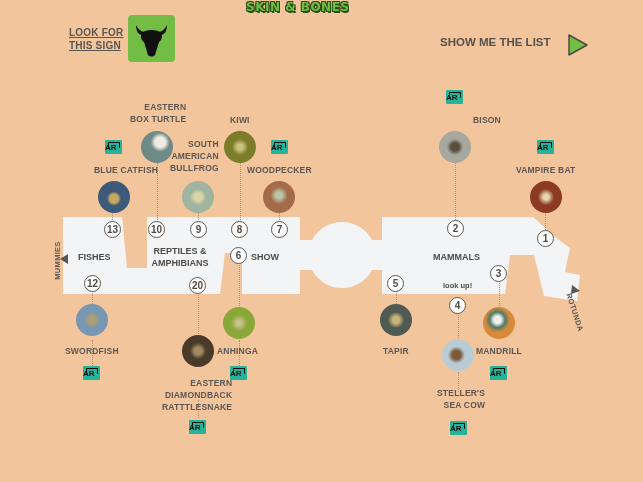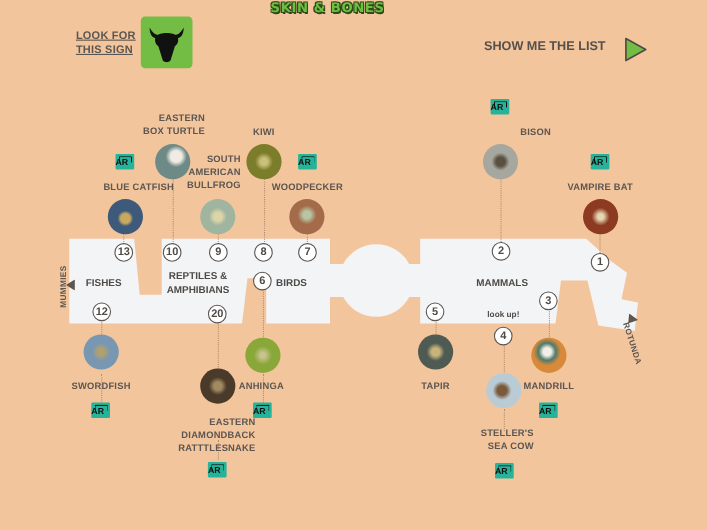--- a/index.html
+++ b/index.html
@@ -112,21 +112,21 @@
   <svg width="10" height="10">
       <path d="M1 0 L9 6 L0 9 Z" fill="#5b5652"></path>
     </svg>
 </div>
 
 <div class="hall" style="left:78px; top:251px;">FISHES</div>
 <div class="hall" style="left:150px; top:245px; width:60px;">
   <div>REPTILES &amp;</div>
   <div>AMPHIBIANS</div>
 </div>
-<div class="hall" style="left:251px; top:251px;">BIRDS</div>
+<div class="hall" style="left:251px; top:251px;">SHOW</div>
 <div class="hall" style="left:433px; top:251px;">MAMMALS</div>
 <div class="hall" style="left:443px; top:280px; font-size:7.5px;">look up!</div>
 
 <div class="num" style="left:104px; top:221px;">13</div>
 <div class="num" style="left:148px; top:221px;">10</div>
 <div class="num" style="left:190px; top:221px;">9</div>
 <div class="num" style="left:231px; top:221px;">8</div>
 <div class="num" style="left:271px; top:221px;">7</div>
 <div class="num" style="left:230px; top:247px;">6</div>
 <div class="num" style="left:84px; top:275px;">12</div>

